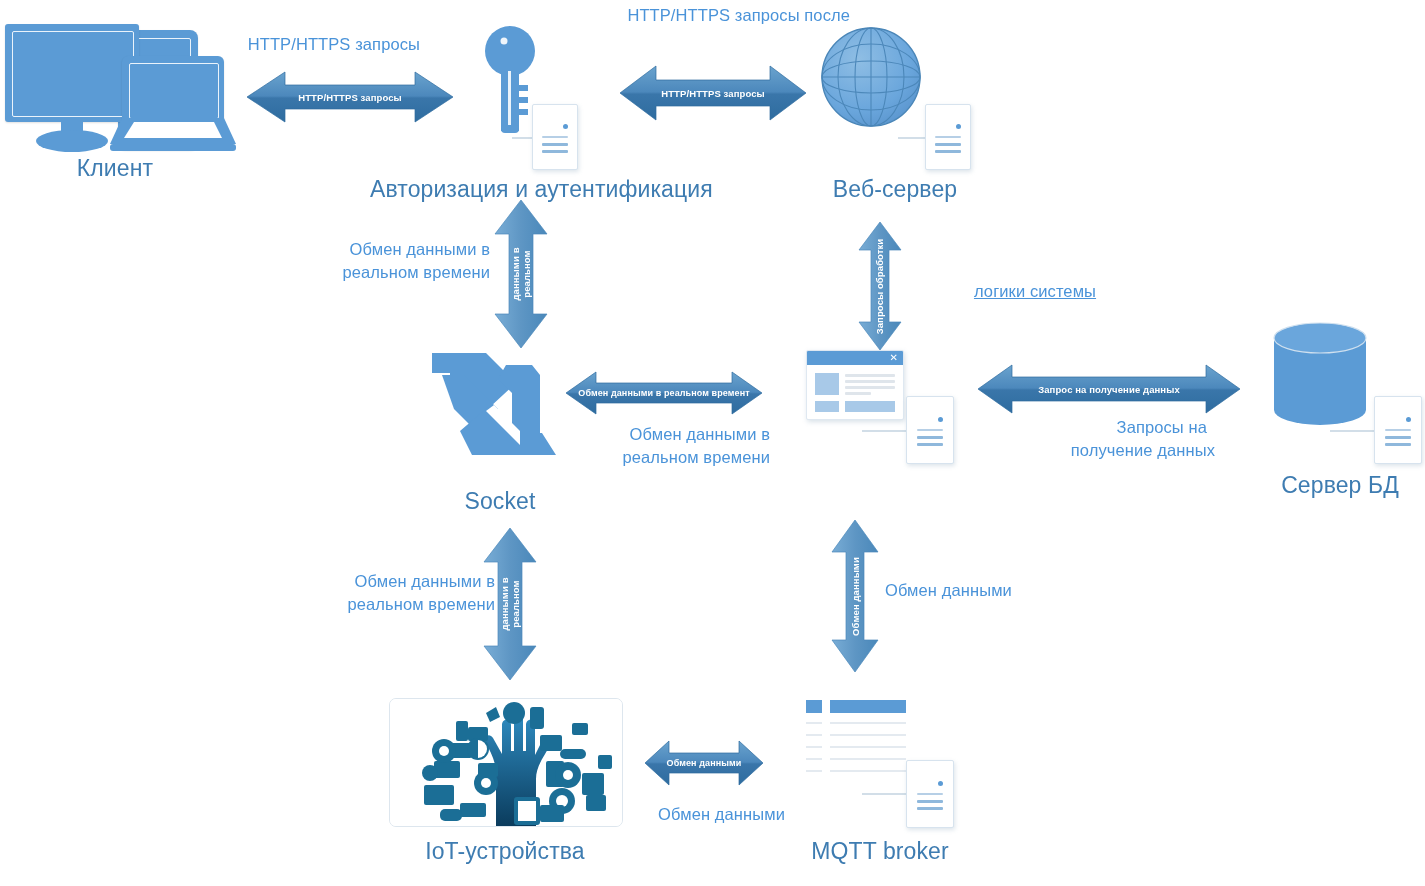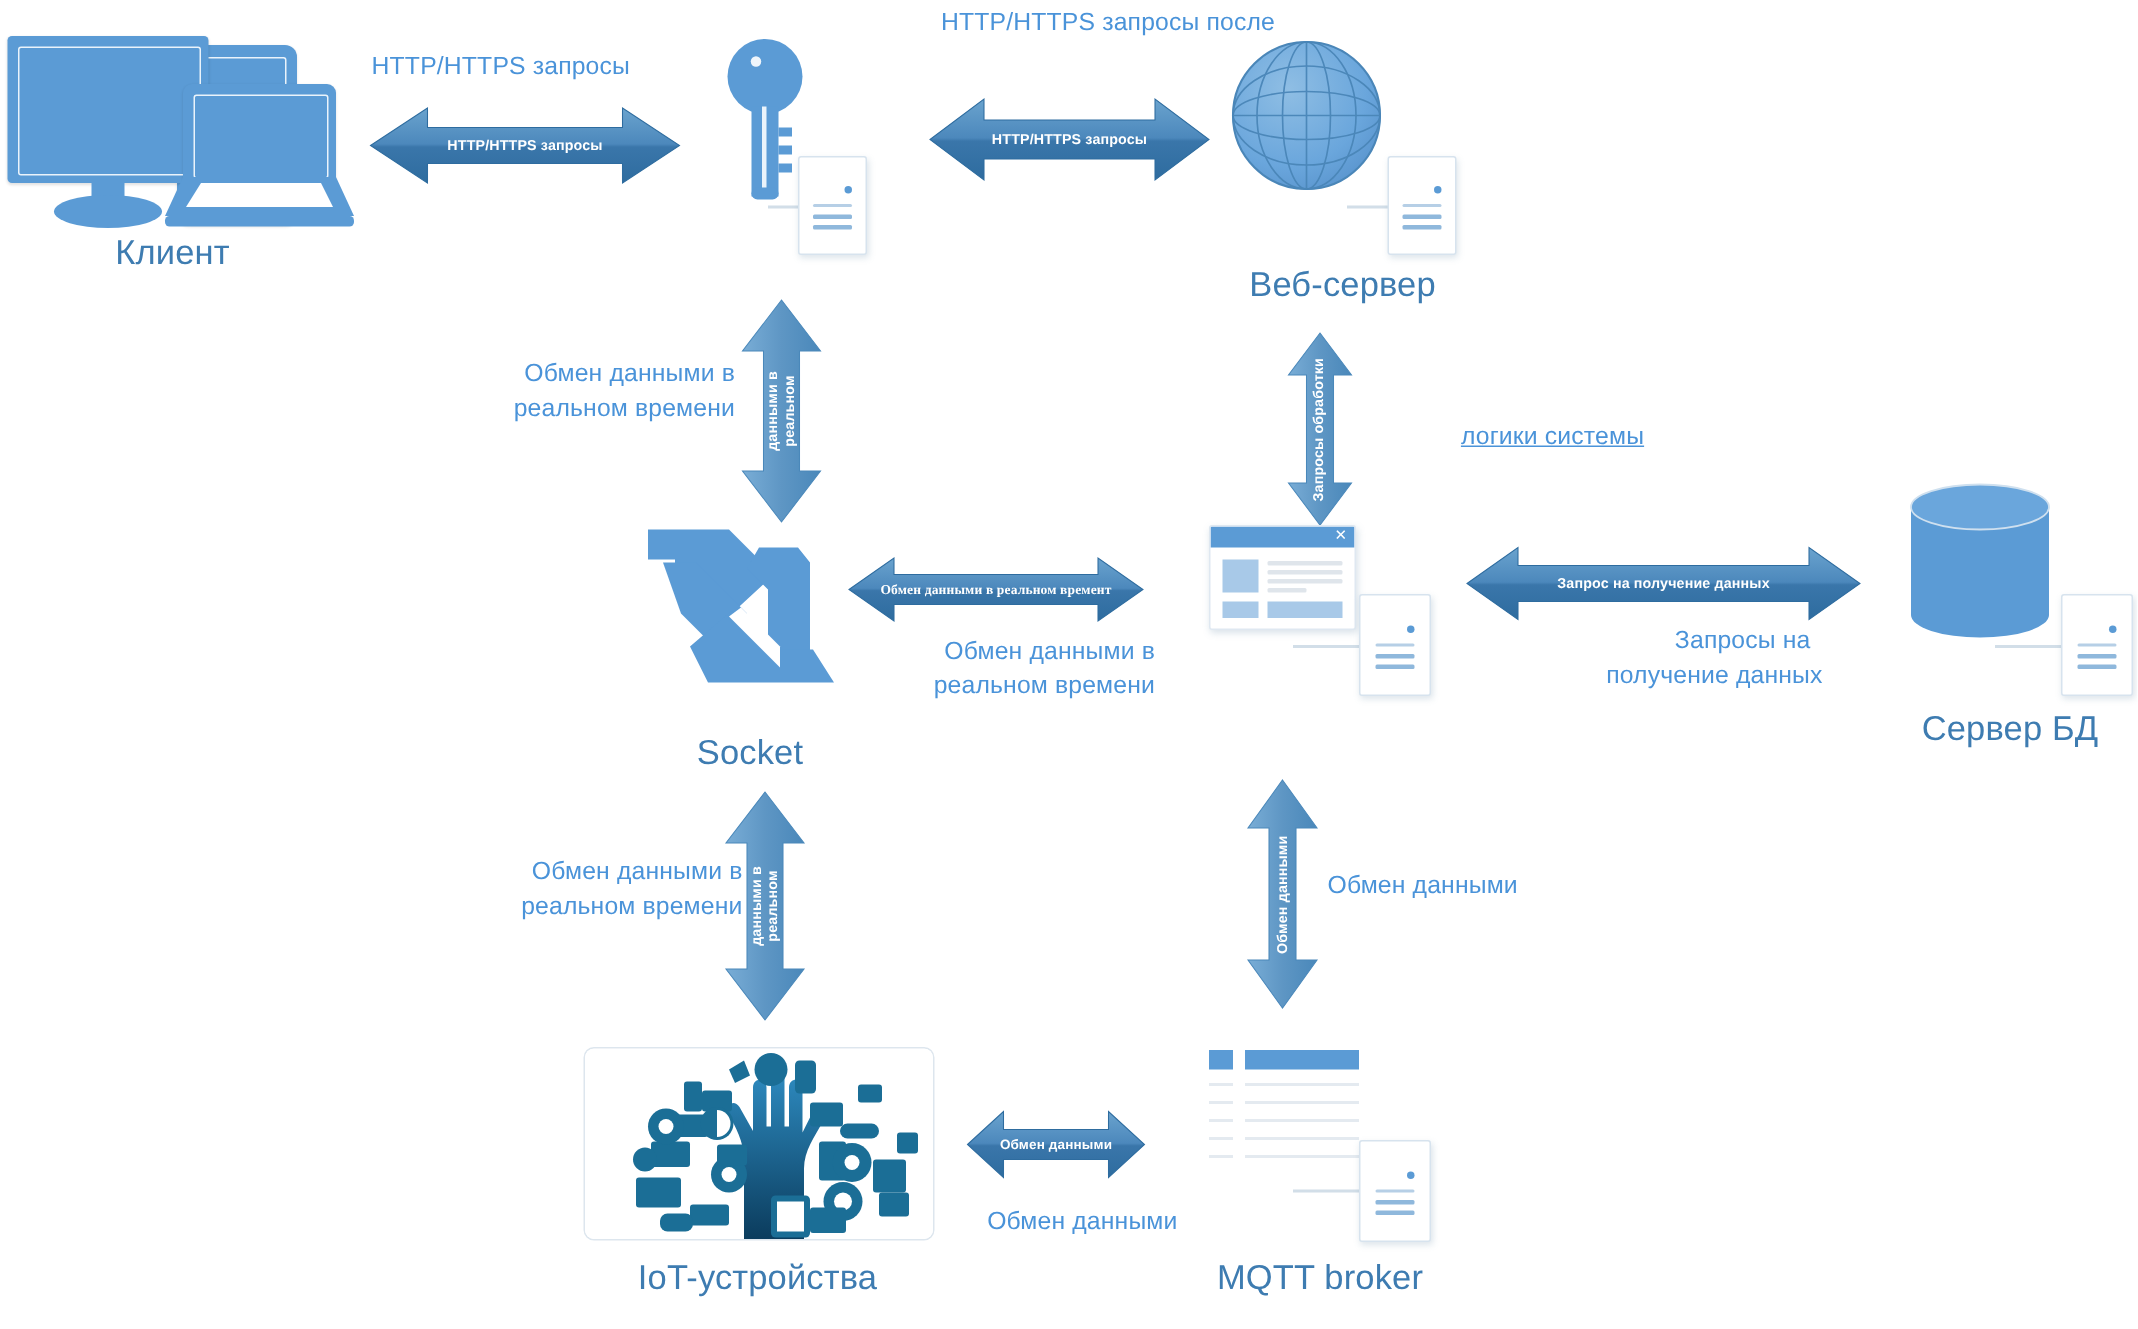--- a/index.html
+++ b/index.html
@@ -185,20 +185,21 @@
       <rect x="19" y="100" width="18" height="8" rx="4" fill="#5B9BD5"></rect>
     </svg>
   </div>
   <div class="conn-line" style="left:512px;top:137px;width:32px;"></div>
   <div class="tower" style="left:532px;top:104px;width:44px;height:64px;">
     <span class="dot" style="right:9px;top:19px;"></span>
     <span class="bar thin" style="left:9px;top:31px;width:26px;"></span>
     <span class="bar" style="left:9px;top:38px;width:26px;"></span>
     <span class="bar" style="left:9px;top:45px;width:26px;"></span>
   </div>
+  <div class="node-label" style="left:370px;top:178px;width:320px;">Авторизация и аутентификация</div>
 
   <div class="edge-label" style="left:540px;top:4px;width:310px;">HTTP/HTTPS запросы после</div>
   <div class="h-arrow" style="left:620px;top:63px;">
     <svg width="186" height="60" viewBox="0 0 186 60">
       <path d="M0 30 L36 3 L36 17 L150 17 L150 3 L186 30 L150 57 L150 43 L36 43 L36 57 Z" fill="url(#agH)" stroke="#2E6C9F" stroke-width="0.7"></path>
     </svg>
   </div>
   <div class="arrow-label-holder" style="left:620px;top:63px;width:186px;height:60px;">
     <span class="arrow-text">HTTP/HTTPS запросы</span>
   </div>
@@ -258,21 +259,21 @@
       <path d="M66 60 L92 86 L92 100 L58 66 Z" fill="#ffffff"></path>
     </svg>
   </div>
   <div class="node-label" style="left:400px;top:490px;width:200px;">Socket</div>
 
   <div class="h-arrow" style="left:566px;top:370px;">
     <svg width="196" height="46" viewBox="0 0 196 46">
       <path d="M0 23 L30 2 L30 13 L166 13 L166 2 L196 23 L166 44 L166 33 L30 33 L30 44 Z" fill="url(#agH)" stroke="#2E6C9F" stroke-width="0.7"></path>
     </svg>
   </div>
-  <div class="arrow-label-holder" style="left:566px;top:370px;width:196px;height:46px;font-family:Liberation Serif, serif;">
+  <div class="arrow-label-holder" style="left:566px;top:370px;width:196px;height:46px;">
     <span class="arrow-text" style="font-size:9px;">Обмен данными в реальном времент</span>
   </div>
   <div class="edge-label" style="left:560px;top:423px;width:210px;">Обмен данными в</div>
   <div class="edge-label" style="left:560px;top:446px;width:210px;">реальном времени</div>
 
   <div class="win" style="left:806px;top:350px;width:96px;height:68px;">
     <div class="win-bar"></div>
     <span class="win-close">✕</span>
     <div class="win-thumb" style="left:8px;top:22px;width:24px;height:22px;"></div>
     <div class="win-line" style="left:38px;top:23px;width:50px;"></div>

